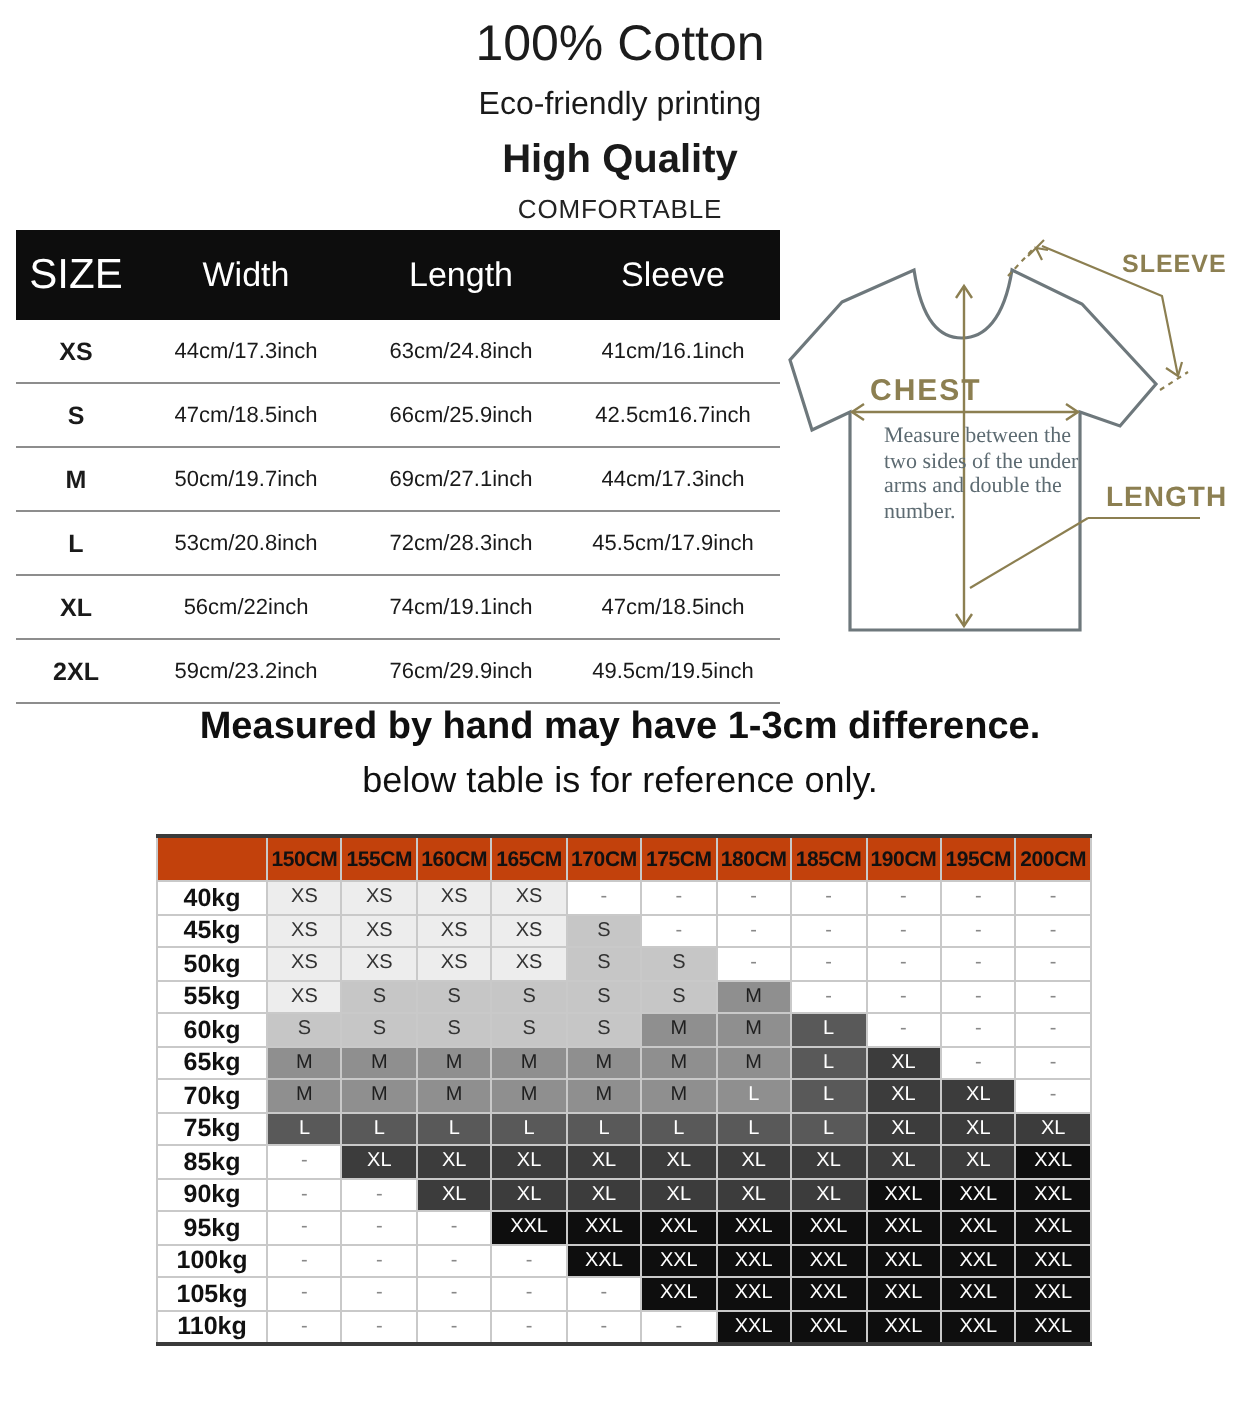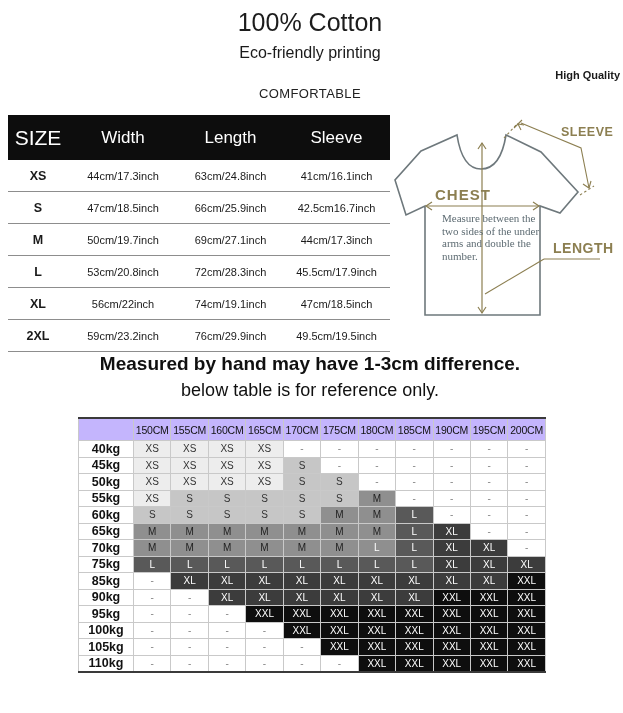--- a/index.html
+++ b/index.html
@@ -3,21 +3,21 @@
 <meta charset="utf-8">
 <style>
   html,body{margin:0;padding:0;background:#fff;}
   .page{position:relative;width:623px;height:713px;background:#fff;overflow:hidden;
         font-family:"Liberation Sans",sans-serif;color:#1a1a1a;}
 
   
   .top{position:absolute;top:5px;left:0;width:620px;text-align:center;}
   .t1{font-size:25px;font-weight:400;margin:3px 0 7px;color:#1c1c1c;}
   .t2{font-size:16px;font-weight:400;margin:0 0 7px;}
-  .t3{font-size:11px;font-weight:700;margin:0 0 5px;text-align:right;}
+  .t3{font-size:20px;font-weight:700;margin:0 0 5px;}
   .t4{font-size:13px;font-weight:400;letter-spacing:.4px;color:#222;}
 
   
   .size-table{position:absolute;left:8px;top:115px;width:382px;
               border-collapse:collapse;table-layout:fixed;}
   .size-table thead th{background:#0d0d0d;color:#fff;height:43px;font-weight:400;}
   .size-table thead th.col-size{font-size:21px;}
   .size-table thead th.col-other{font-size:17px;}
   .size-table tbody td{height:29px;text-align:center;font-size:11px;color:#1a1a1a;
                        border-bottom:1px solid #8d8d8d;}
@@ -32,22 +32,22 @@
   
   .notice{position:absolute;top:353px;left:0;width:620px;text-align:center;color:#101010;}
   .n1{font-size:19px;font-weight:700;margin:0 0 5px;}
   .n2{font-size:18px;font-weight:400;margin:0;}
 
   
   .matrix{position:absolute;left:78px;top:417px;width:467px;
           border-collapse:collapse;table-layout:fixed;
           border-top:2px solid #3a3a3a;border-bottom:2px solid #3a3a3a;}
   .matrix th,.matrix td{border:1px solid #c9c9c9;text-align:center;padding:0;overflow:hidden;}
-  .matrix thead th{height:21px;font-size:10.5px;font-weight:400;color:#111;
-                   background:#c4b5fd;letter-spacing:-.2px;}
+  .matrix thead th{height:21px;font-size:10.5px;font-weight:700;color:#111;
+                   background:#c2410c;letter-spacing:-.2px;}
   .matrix tbody th{font-size:12.5px;font-weight:700;color:#111;background:#fff;margin-left:48px;}
   .matrix tbody td{height:15.5px;font-size:10px;}
 
   
   .footer{position:absolute;top:688px;left:0;width:620px;text-align:center;}
   .f1{font-size:10px;font-weight:700;color:#222;margin:0 0 1px;}
   .f2{font-size:12.5px;font-weight:400;color:#333;margin:0;}
 </style>
 </head>
 <body>

